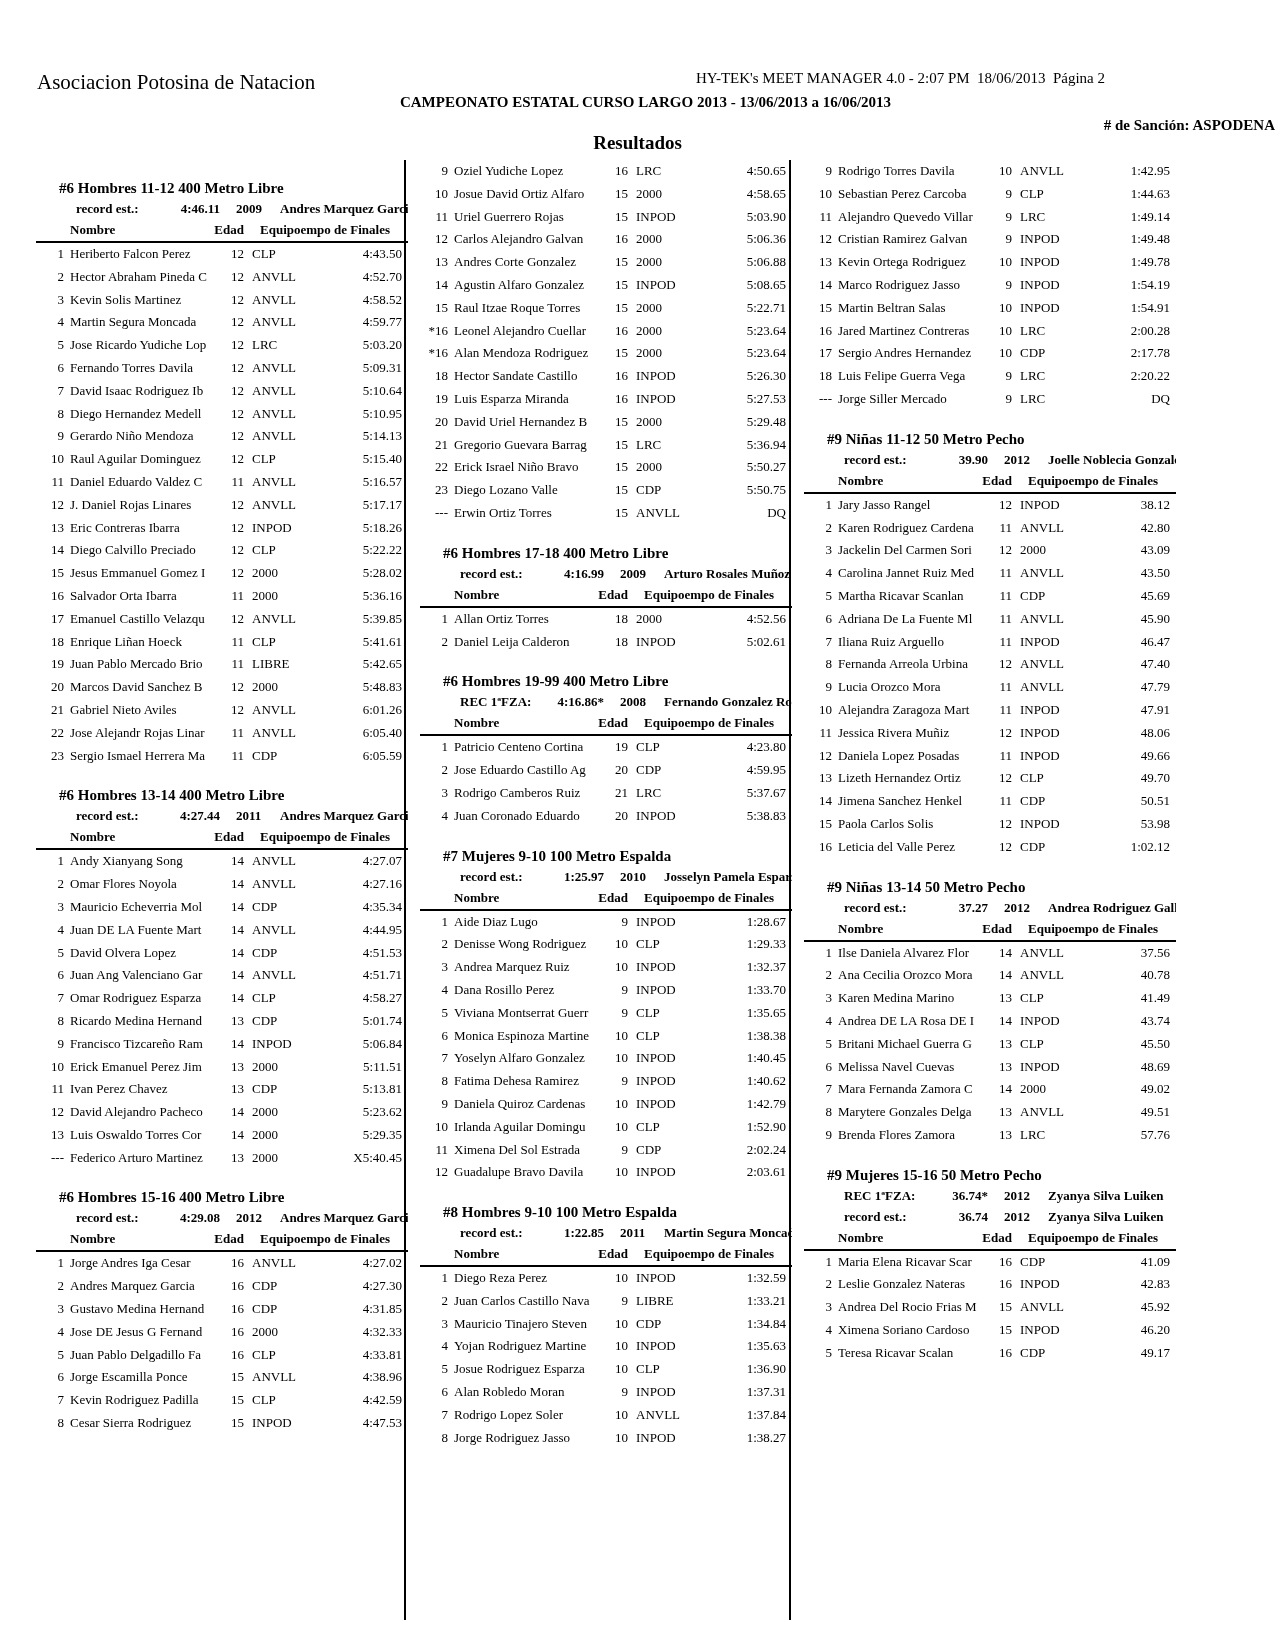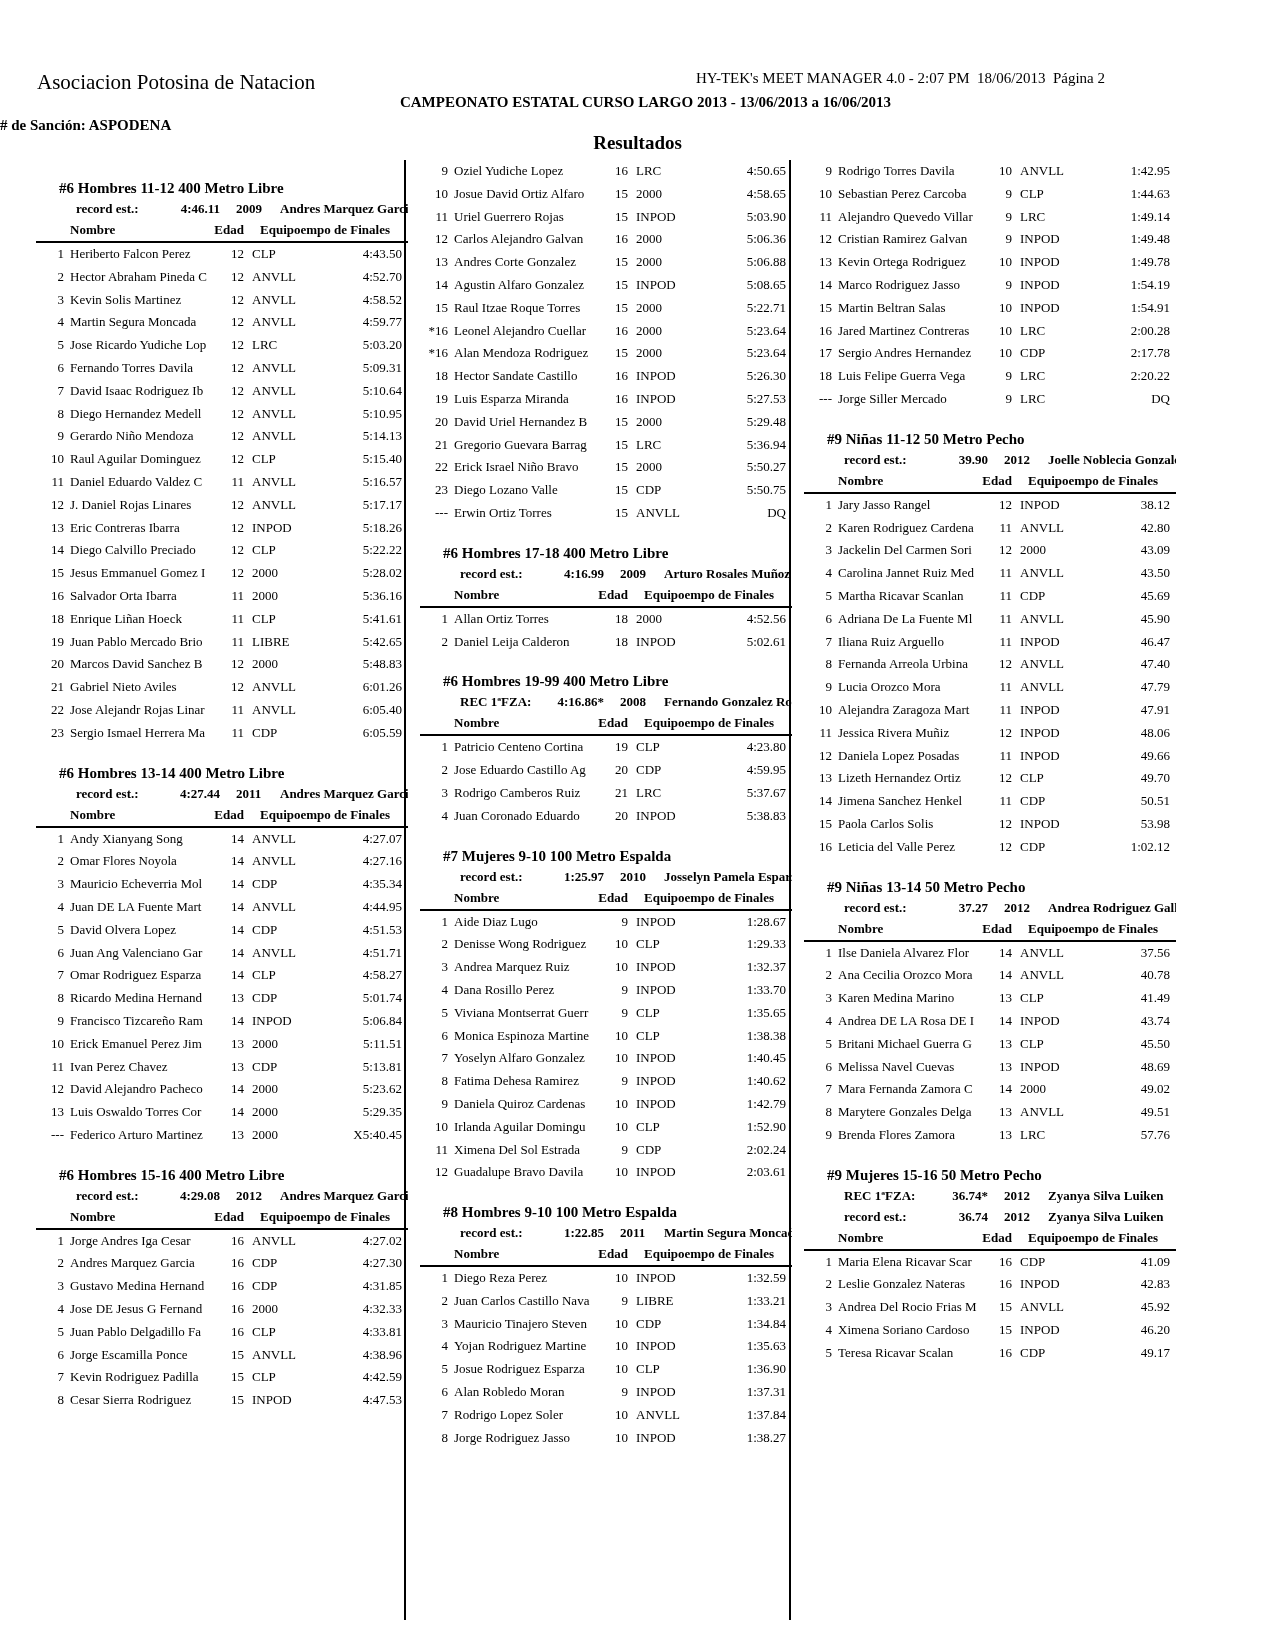--- a/index.html
+++ b/index.html
@@ -1,20 +1,20 @@
 <!DOCTYPE html>
 <html><head>
 <meta charset="utf-8">
 <style>
   html, body { margin:0; padding:0; background:#ffffff; }
   body { width:1275px; height:1650px; position:relative; font-family:"Liberation Serif","DejaVu Serif",serif; color:#000; overflow:hidden; }
   .hdr-left { position:absolute; left:37px; top:70px; font-size:21px; }
   .hdr-right { position:absolute; right:170px; top:70px; font-size:15px; white-space:pre; }
   .hdr-title { position:absolute; left:0; width:1275px; top:94px; text-align:center; font-weight:bold; font-size:15px;margin-left:8px; }
-  .hdr-sanc { position:absolute; left:0; width:1275px; top:117px; text-align:left; font-weight:bold; font-size:15px; }
+  .hdr-sanc { position:absolute; left:0; width:1275px; top:117px; text-align:right; font-weight:bold; font-size:15px; }
   .hdr-res { position:absolute; left:0; width:1275px; top:132px; text-align:center; font-weight:bold; font-size:19px; }
   .col { position:absolute; top:160px; width:372px; }
   .col1 { left:36px; top:178px; }
   .col2 { left:420px; }
   .col3 { left:804px; }
   .vline { position:absolute; top:160px; width:2px; height:1460px; background:#000; }
   .vline1 { left:404px; }
   .vline2 { left:789px; }
   .event { margin-bottom:18px; }
   .ev-title { font-weight:bold; font-size:15px; height:20px; line-height:20px; white-space:nowrap;margin-left:23px; }
@@ -68,20 +68,21 @@
       <div class="row"><span class="c-pl">7</span><span class="c-nm">David Isaac Rodriguez Ib</span><span class="c-ag">12</span><span class="c-tm">ANVLL</span><span class="c-ft">5:10.64</span></div>
       <div class="row"><span class="c-pl">8</span><span class="c-nm">Diego Hernandez Medell</span><span class="c-ag">12</span><span class="c-tm">ANVLL</span><span class="c-ft">5:10.95</span></div>
       <div class="row"><span class="c-pl">9</span><span class="c-nm">Gerardo Niño Mendoza</span><span class="c-ag">12</span><span class="c-tm">ANVLL</span><span class="c-ft">5:14.13</span></div>
       <div class="row"><span class="c-pl">10</span><span class="c-nm">Raul Aguilar Dominguez</span><span class="c-ag">12</span><span class="c-tm">CLP</span><span class="c-ft">5:15.40</span></div>
       <div class="row"><span class="c-pl">11</span><span class="c-nm">Daniel Eduardo Valdez C</span><span class="c-ag">11</span><span class="c-tm">ANVLL</span><span class="c-ft">5:16.57</span></div>
       <div class="row"><span class="c-pl">12</span><span class="c-nm">J. Daniel Rojas Linares</span><span class="c-ag">12</span><span class="c-tm">ANVLL</span><span class="c-ft">5:17.17</span></div>
       <div class="row"><span class="c-pl">13</span><span class="c-nm">Eric Contreras Ibarra</span><span class="c-ag">12</span><span class="c-tm">INPOD</span><span class="c-ft">5:18.26</span></div>
       <div class="row"><span class="c-pl">14</span><span class="c-nm">Diego Calvillo Preciado</span><span class="c-ag">12</span><span class="c-tm">CLP</span><span class="c-ft">5:22.22</span></div>
       <div class="row"><span class="c-pl">15</span><span class="c-nm">Jesus Emmanuel Gomez I</span><span class="c-ag">12</span><span class="c-tm">2000</span><span class="c-ft">5:28.02</span></div>
       <div class="row"><span class="c-pl">16</span><span class="c-nm">Salvador Orta Ibarra</span><span class="c-ag">11</span><span class="c-tm">2000</span><span class="c-ft">5:36.16</span></div>
+      <div class="row"><span class="c-pl">17</span><span class="c-nm">Emanuel Castillo Velazqu</span><span class="c-ag">12</span><span class="c-tm">ANVLL</span><span class="c-ft">5:39.85</span></div>
       <div class="row"><span class="c-pl">18</span><span class="c-nm">Enrique Liñan Hoeck</span><span class="c-ag">11</span><span class="c-tm">CLP</span><span class="c-ft">5:41.61</span></div>
       <div class="row"><span class="c-pl">19</span><span class="c-nm">Juan Pablo Mercado Brio</span><span class="c-ag">11</span><span class="c-tm">LIBRE</span><span class="c-ft">5:42.65</span></div>
       <div class="row"><span class="c-pl">20</span><span class="c-nm">Marcos David Sanchez B</span><span class="c-ag">12</span><span class="c-tm">2000</span><span class="c-ft">5:48.83</span></div>
       <div class="row"><span class="c-pl">21</span><span class="c-nm">Gabriel Nieto Aviles</span><span class="c-ag">12</span><span class="c-tm">ANVLL</span><span class="c-ft">6:01.26</span></div>
       <div class="row"><span class="c-pl">22</span><span class="c-nm">Jose Alejandr Rojas Linar</span><span class="c-ag">11</span><span class="c-tm">ANVLL</span><span class="c-ft">6:05.40</span></div>
       <div class="row"><span class="c-pl">23</span><span class="c-nm">Sergio Ismael Herrera Ma</span><span class="c-ag">11</span><span class="c-tm">CDP</span><span class="c-ft">6:05.59</span></div>
     </div>
     <div class="event">
       <div class="ev-title">#6  Hombres 13-14 400 Metro Libre</div>
       <div class="rec"><span class="rl">record est.:</span><span class="rt">4:27.44</span><span class="ry">2011</span><span class="rh">Andres Marquez Garcia</span></div>

